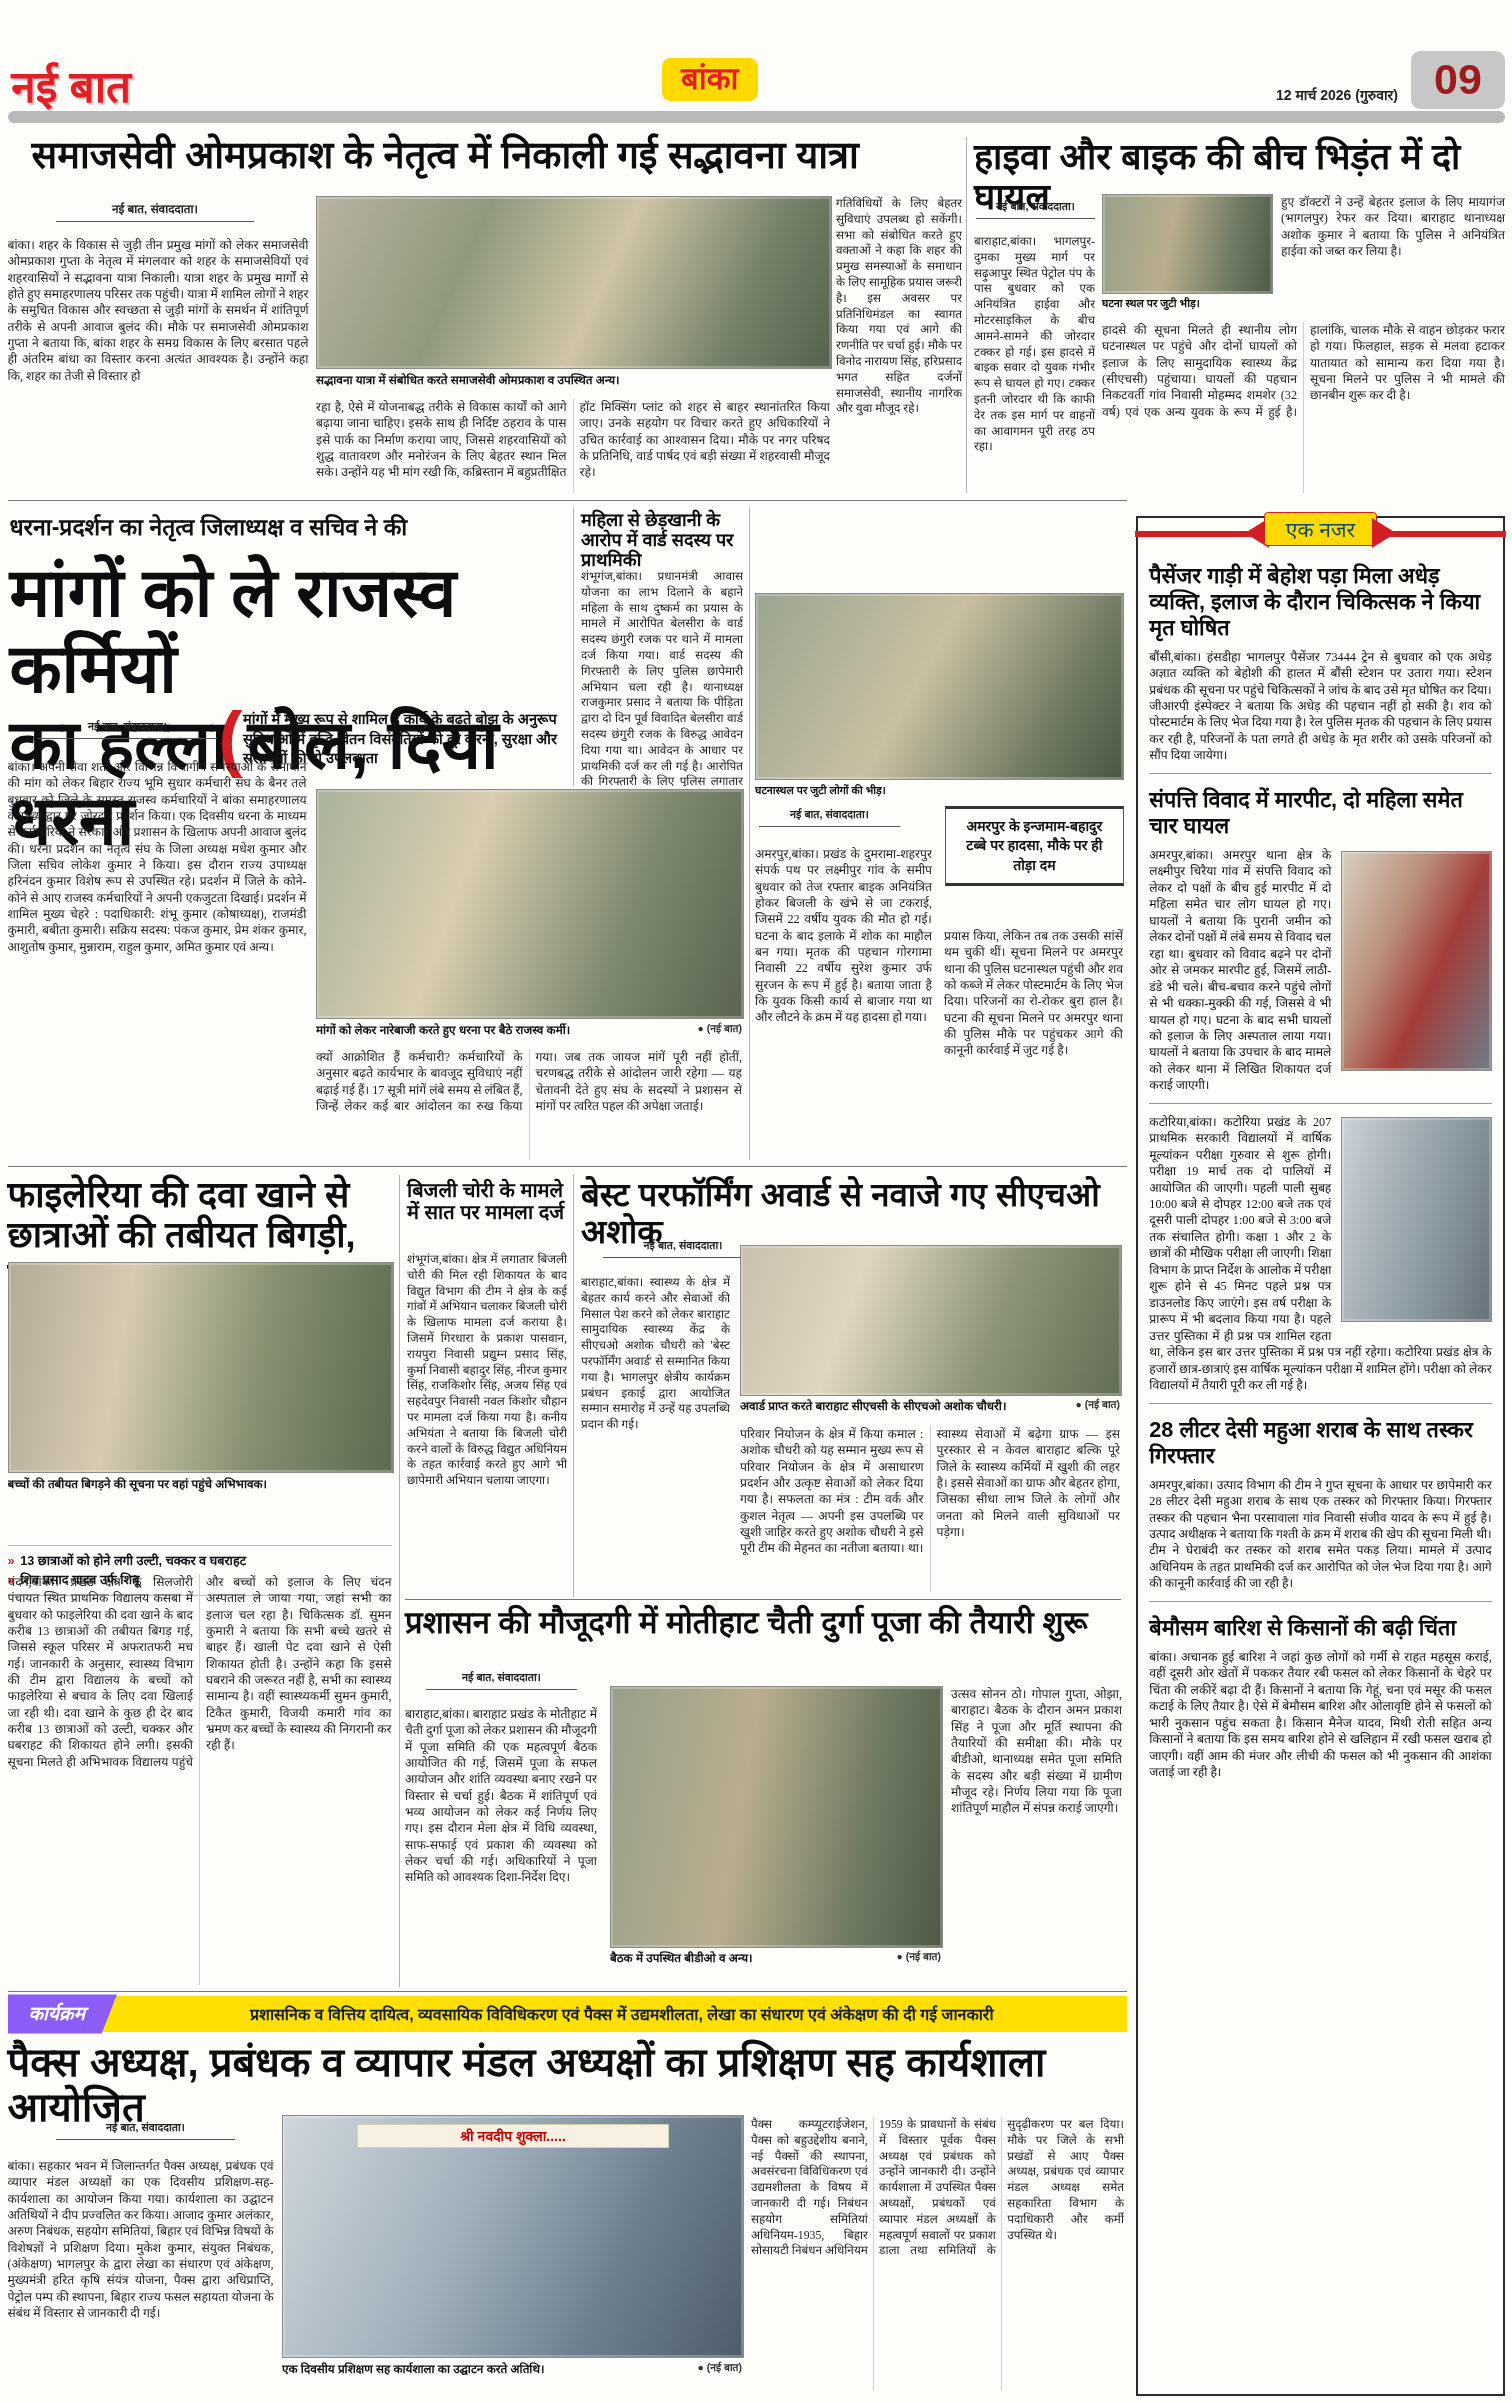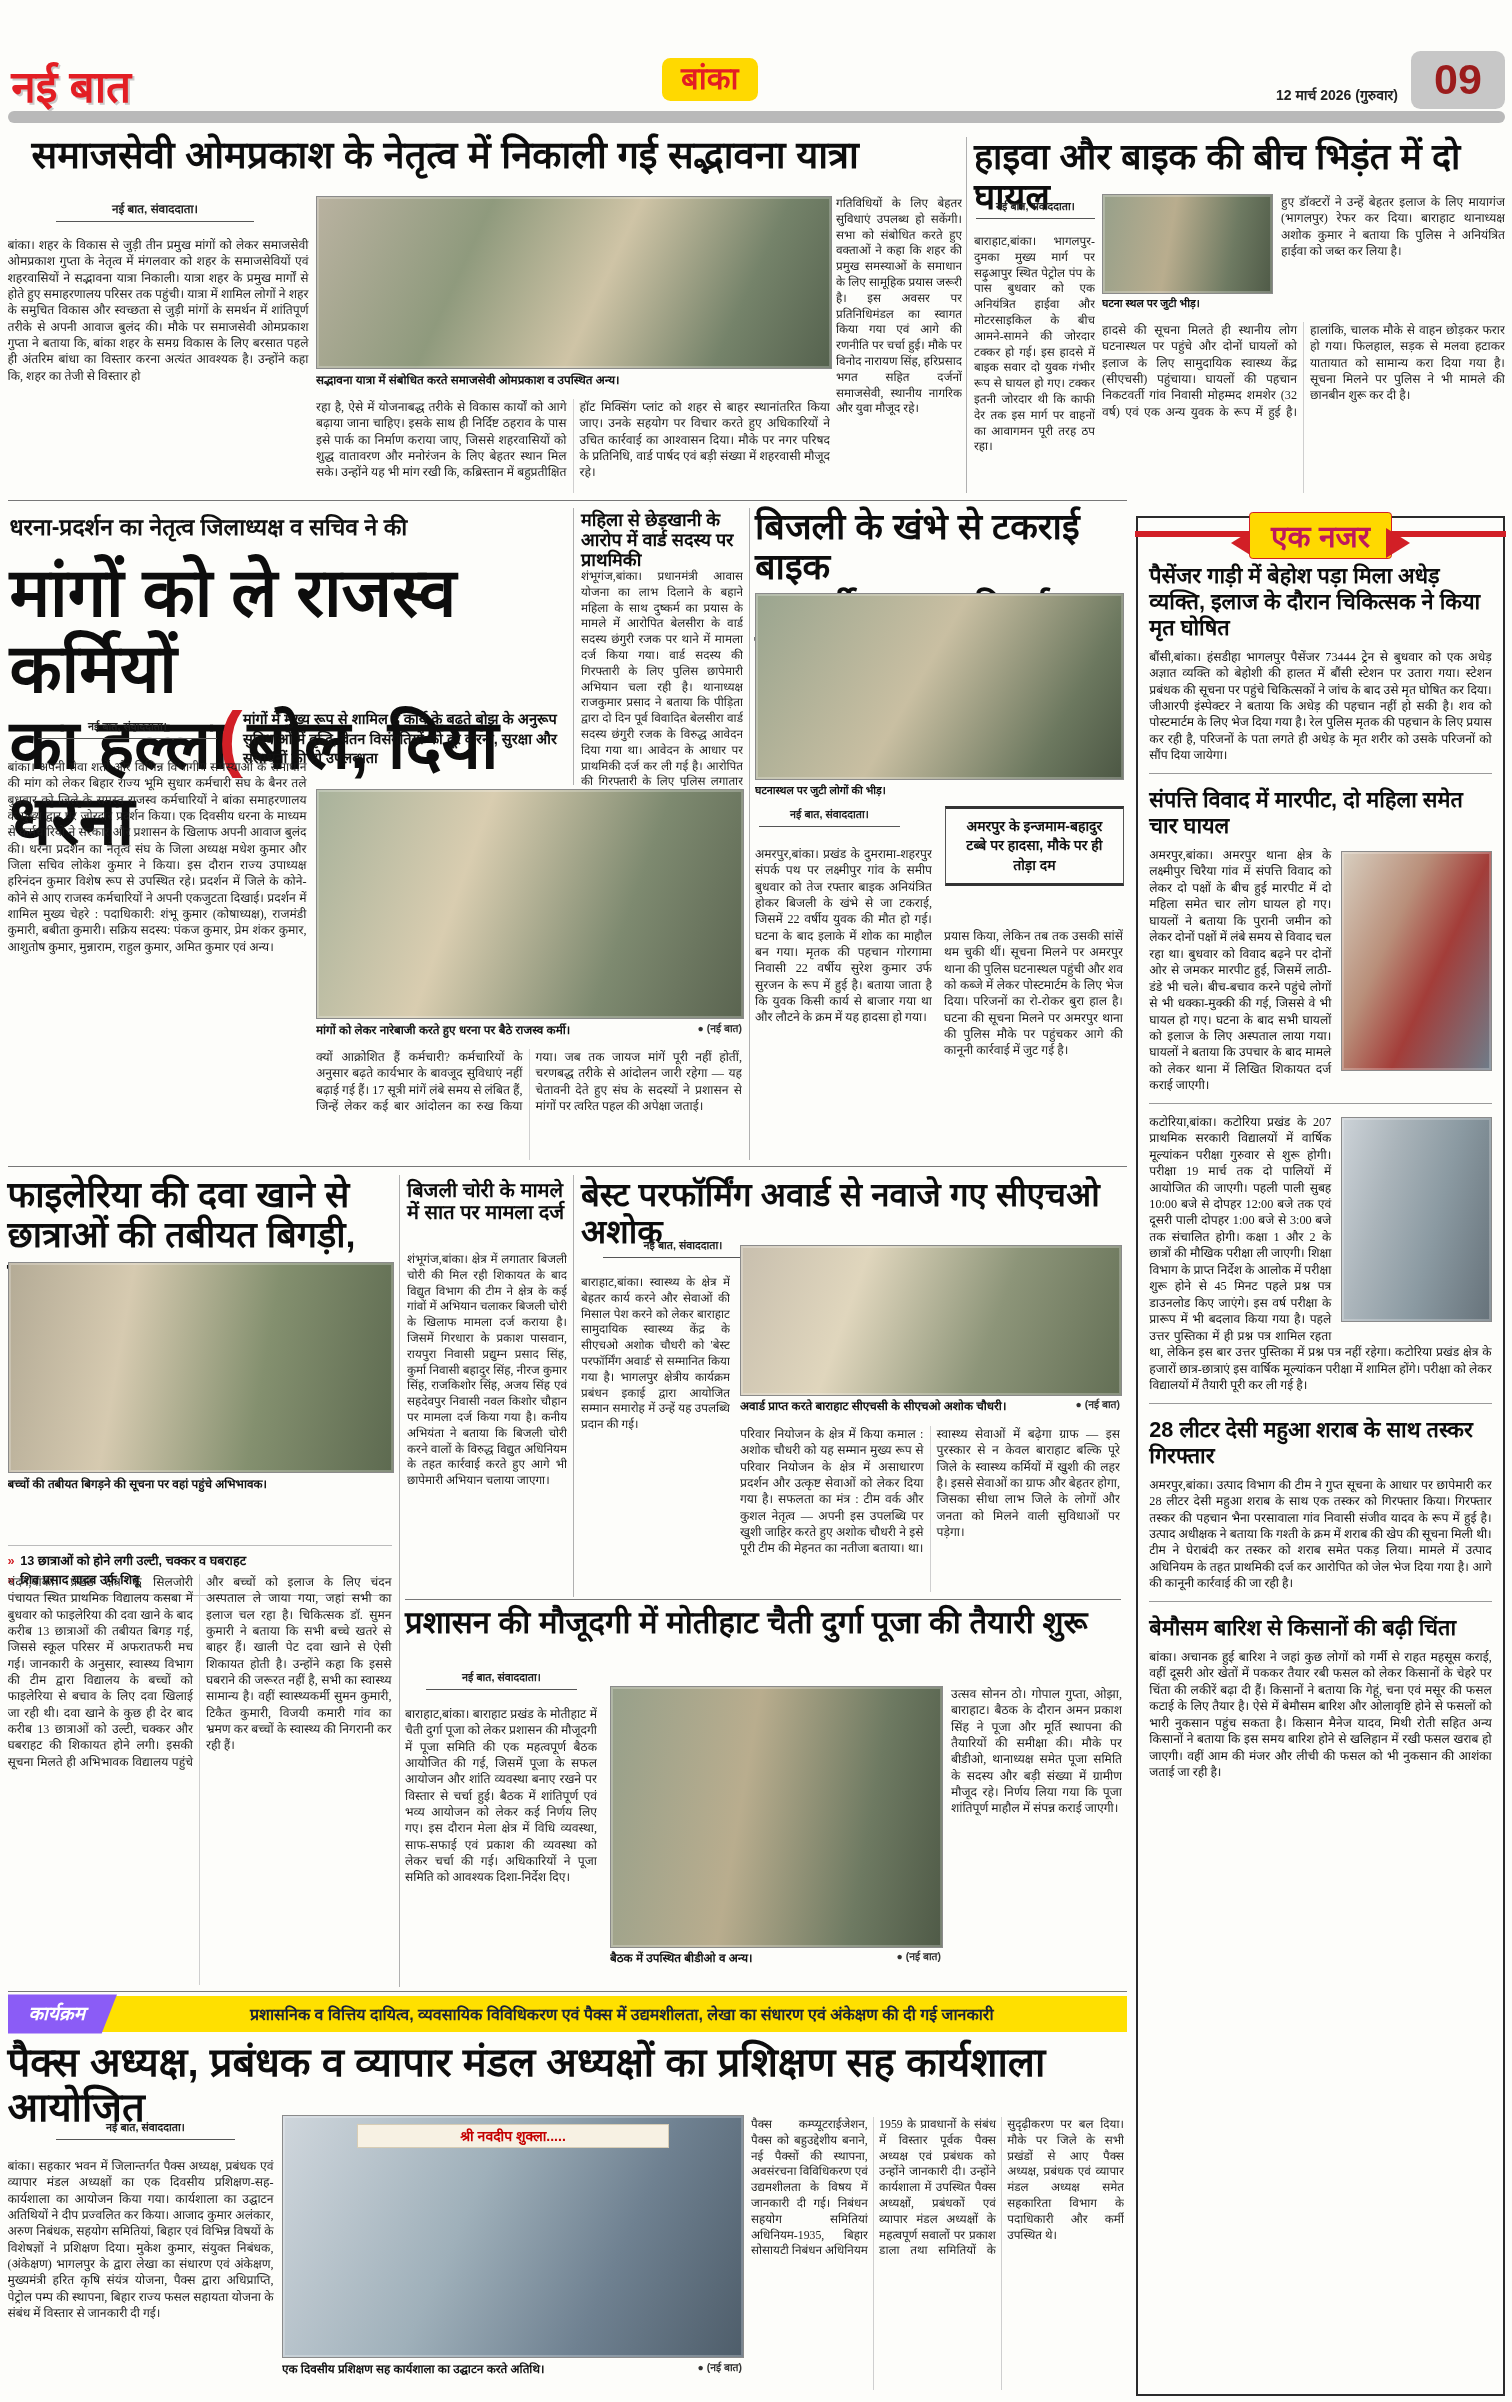--- a/index.html
+++ b/index.html
@@ -37,21 +37,21 @@
   .edition{background:#ffd900;border-radius:8.5px;padding:2.8px 19px 4.7px;color:#e31e24;
            font-size:31px;font-weight:bold;}
   .dateline{font-size:14px;font-weight:bold;color:#222;}
   .pagenum-box{background:#c7c7c7;border-radius:9.4px;text-align:center;}
   .pagenum{font-size:43px;font-weight:bold;color:#9b1c1c;line-height:56px;}
   .graybar{background:#b9b9b9;border-radius:6.6px;}
   .onebox{border:2.8px solid #2b2b2b;background:#fdfdfa;}
   .badge-line{position:absolute;left:-2.8px;right:-2.8px;top:13px;height:5.6px;background:#d21f26;}
   .badge-wrap{position:absolute;left:0;right:0;top:-5.6px;text-align:center;}
   .badge{display:inline-block;background:#ffd900;border:1.9px solid #d21f26;border-radius:3.8px;
-         color:#be185d;font-size:30px;font-weight:bold;padding:1.9px 21px;position:relative;z-index:2;}
+         color:#0c4a6e;font-size:21px;font-weight:normal;padding:1.9px 21px;position:relative;z-index:2;}
   .tri{display:inline-block;width:0;height:0;border-top:15px solid transparent;
        border-bottom:15px solid transparent;vertical-align:middle;position:relative;z-index:2;}
   .tri-l{border-right:24.5px solid #d21f26;margin-right:-5.6px;}
   .tri-r{border-left:24.5px solid #d21f26;margin-left:-5.6px;}
   .one-item-h{font-weight:bold;font-size:21.7px;line-height:1.2;color:#0d0d0d;margin:13px 0 7.5px;}
   .one-body{font-family:"Liberation Serif","DejaVu Serif",serif;font-size:12.2px;line-height:1.35;
             text-align:justify;}
   .one-photo{float:right;margin:3.8px 0 5.6px 9.4px;}
   .pullquote{font-weight:bold;font-size:14.6px;line-height:1.35;color:#111;}
   .bigparen{position:absolute;left:-24.5px;top:-13px;font-size:72px;color:#d21f26;font-weight:bold;}
@@ -120,24 +120,20 @@
   </div>
   <div class="abs body c2" style="left:316px;top:1049px;width:426px;height:111px;">क्यों आक्रोशित हैं कर्मचारी? कर्मचारियों के अनुसार बढ़ते कार्यभार के बावजूद सुविधाएं नहीं बढ़ाई गई हैं। 17 सूत्री मांगें लंबे समय से लंबित हैं, जिन्हें लेकर कई बार आंदोलन का रुख किया गया। जब तक जायज मांगें पूरी नहीं होतीं, चरणबद्ध तरीके से आंदोलन जारी रहेगा — यह चेतावनी देते हुए संघ के सदस्यों ने प्रशासन से मांगों पर त्वरित पहल की अपेक्षा जताई।</div>
 
   <div class="abs vrule" style="left:573px;top:508px;height:277px;"></div>
 
   <div class="abs hl h-xs" style="left:581px;top:510px;width:168px;">महिला से छेड़खानी के आरोप में वार्ड सदस्य पर प्राथमिकी</div>
   <div class="abs body" style="left:581px;top:569px;width:162px;height:217px;font-size:11.8px;">शंभूगंज,बांका। प्रधानमंत्री आवास योजना का लाभ दिलाने के बहाने महिला के साथ दुष्कर्म का प्रयास के मामले में आरोपित बेलसीरा के वार्ड सदस्य छंगुरी रजक पर थाने में मामला दर्ज किया गया। वार्ड सदस्य की गिरफ्तारी के लिए पुलिस छापेमारी अभियान चला रही है। थानाध्यक्ष राजकुमार प्रसाद ने बताया कि पीड़िता द्वारा दो दिन पूर्व विवादित बेलसीरा वार्ड सदस्य छंगुरी रजक के विरुद्ध आवेदन दिया गया था। आवेदन के आधार पर प्राथमिकी दर्ज कर ली गई है। आरोपित की गिरफ्तारी के लिए पुलिस लगातार छापेमारी कर रही है। वहीं आरोपित वार्ड सदस्य ने अपने ऊपर लगे आरोप को निराधार बताया है।</div>
 
   <div class="abs vrule" style="left:749px;top:508px;height:652px;"></div>
 
-  <div class="abs hl h-m" style="left:755px;top:507px;width:369px;">
-    <div>बिजली के खंभे से टकराई बाइक</div>
-    <div>22 वर्षीय युवक की दर्दनाक मौत</div>
-  </div>
   <div class="abs photo ph4" style="left:755px;top:593px;width:367px;height:185px;"></div>
   <div class="abs caption" style="left:755px;top:782px;width:188px;height:21px;font-size:10.8px;">घटनास्थल पर जुटी लोगों की भीड़।</div>
   <div class="abs byline" style="left:759px;top:806px;width:141px;font-size:10.8px;">नई बात, संवाददाता।</div>
   <div class="abs insetbox" style="left:945px;top:806px;width:158px;">अमरपुर के इन्जमाम-बहादुर टब्बे पर हादसा, मौके पर ही तोड़ा दम</div>
   <div class="abs body" style="left:755px;top:846px;width:177px;height:315px;">अमरपुर,बांका। प्रखंड के दुमरामा-शहरपुर संपर्क पथ पर लक्ष्मीपुर गांव के समीप बुधवार को तेज रफ्तार बाइक अनियंत्रित होकर बिजली के खंभे से जा टकराई, जिसमें 22 वर्षीय युवक की मौत हो गई। घटना के बाद इलाके में शोक का माहौल बन गया। मृतक की पहचान गोरगामा निवासी 22 वर्षीय सुरेश कुमार उर्फ सुरजन के रूप में हुई है। बताया जाता है कि युवक किसी कार्य से बाजार गया था और लौटने के क्रम में यह हादसा हो गया।</div>
   <div class="abs body" style="left:944px;top:928px;width:179px;height:232px;">प्रयास किया, लेकिन तब तक उसकी सांसें थम चुकी थीं। सूचना मिलने पर अमरपुर थाना की पुलिस घटनास्थल पहुंची और शव को कब्जे में लेकर पोस्टमार्टम के लिए भेज दिया। परिजनों का रो-रोकर बुरा हाल है। घटना की सूचना मिलने पर अमरपुर थाना की पुलिस मौके पर पहुंचकर आगे की कानूनी कार्रवाई में जुट गई है।</div>
 
   <div class="abs onebox" style="left:1136px;top:516px;width:365px;height:1876px;">
     <div class="badge-line"></div>
     <div class="badge-wrap">

